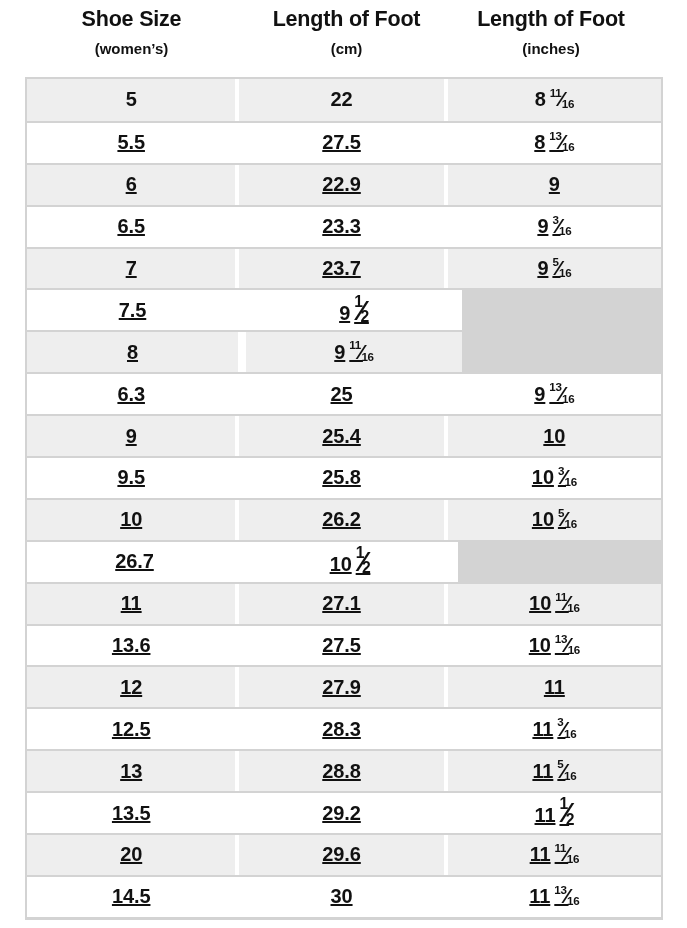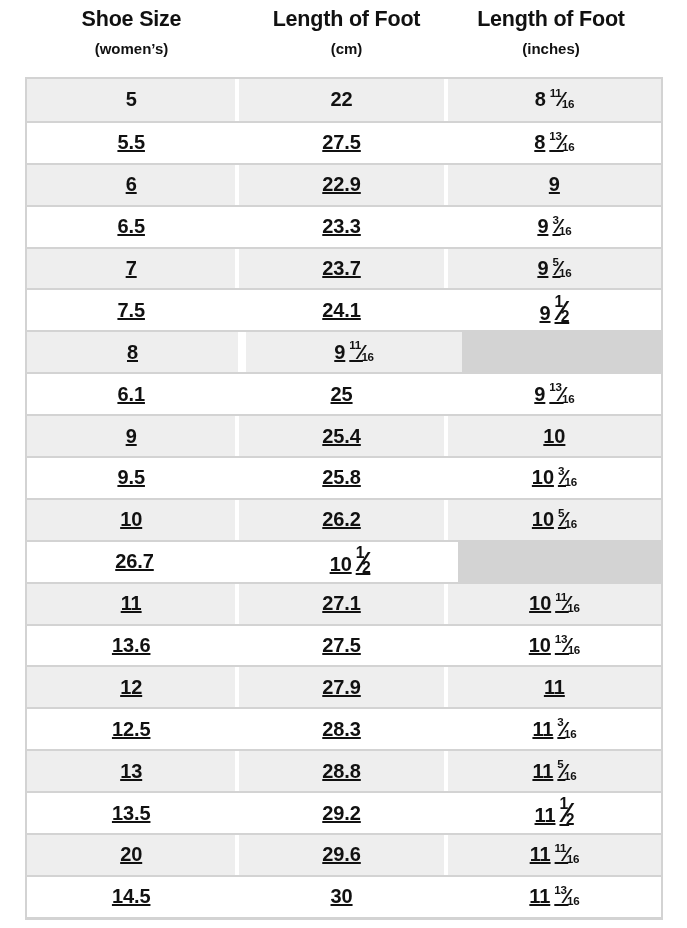--- a/index.html
+++ b/index.html
@@ -213,42 +213,41 @@
         <div class="cell c3">
           <span class="val">
             <span class="whole">9</span>
             <span class="frac"><span class="num">5</span><span class="sl">⁄</span><span class="den">16</span></span>
           </span>
         </div>
       </div>
       <div class="row plain">
         <div class="cell c1">7.5</div>
         <div class="gutter"></div>
-        <div class="cell c2">24.1</div>
         <div class="gutter"></div>
         <div class="cell c3">
           <span class="val">
             <span class="whole">9</span>
             <span class="frac half"><span class="num">1</span><span class="sl">⁄</span><span class="den">2</span></span>
           </span>
         </div>
       </div>
       <div class="row shade">
         <div class="cell c1">8</div>
         <div class="gutter"></div>
         <div class="gutter"></div>
         <div class="cell c3">
           <span class="val">
             <span class="whole">9</span>
             <span class="frac"><span class="num">11</span><span class="sl">⁄</span><span class="den">16</span></span>
           </span>
         </div>
       </div>
       <div class="row plain">
-        <div class="cell c1">6.1</div>
+        <div class="cell c1">6.3</div>
         <div class="gutter"></div>
         <div class="cell c2">25</div>
         <div class="gutter"></div>
         <div class="cell c3">
           <span class="val">
             <span class="whole">9</span>
             <span class="frac"><span class="num">13</span><span class="sl">⁄</span><span class="den">16</span></span>
           </span>
         </div>
       </div>

